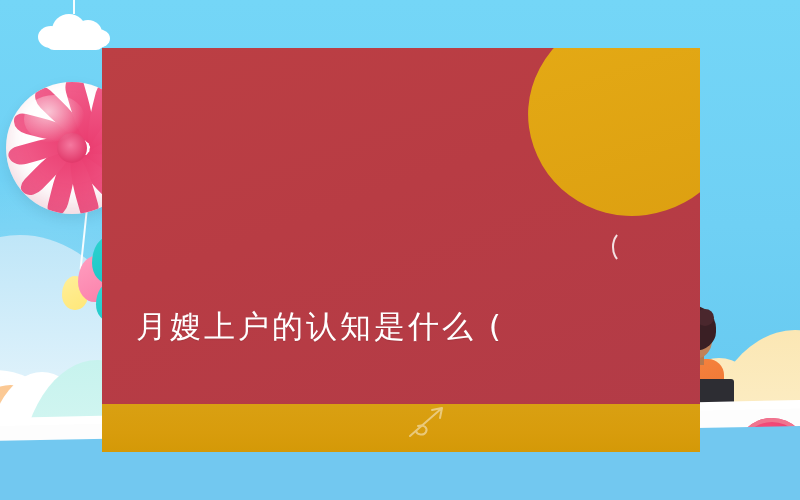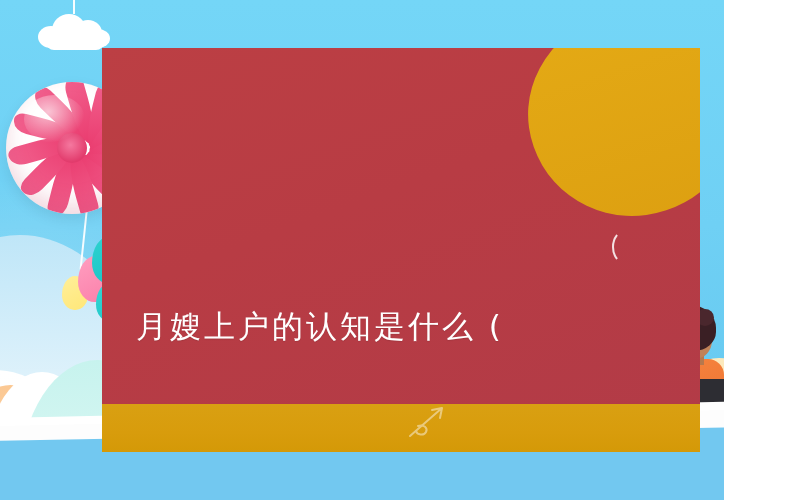--- a/index.html
+++ b/index.html
@@ -1,21 +1,21 @@
 <!DOCTYPE html>
 <html><head>
 <meta charset="utf-8">
 <style>
   * { margin:0; padding:0; box-sizing:border-box; }
   html,body{
     width:800px; height:500px; overflow:hidden;
     font-family:"DejaVu Sans","Liberation Sans",sans-serif;
   }
   #stage{
-    position:relative; width:724px; height:500px; overflow:hidden;
+    position:relative; width:800px; height:500px; overflow:hidden;
     background:#c2410c;
   }
 
   
   .sky{
     position:absolute; inset:0;
     background:linear-gradient(180deg,#74d6f7 0%,#6fd0f4 45%,#63c6ef 100%);
   }
   .sky-haze{
     position:absolute; left:0; top:150px; width:300px; height:330px;

